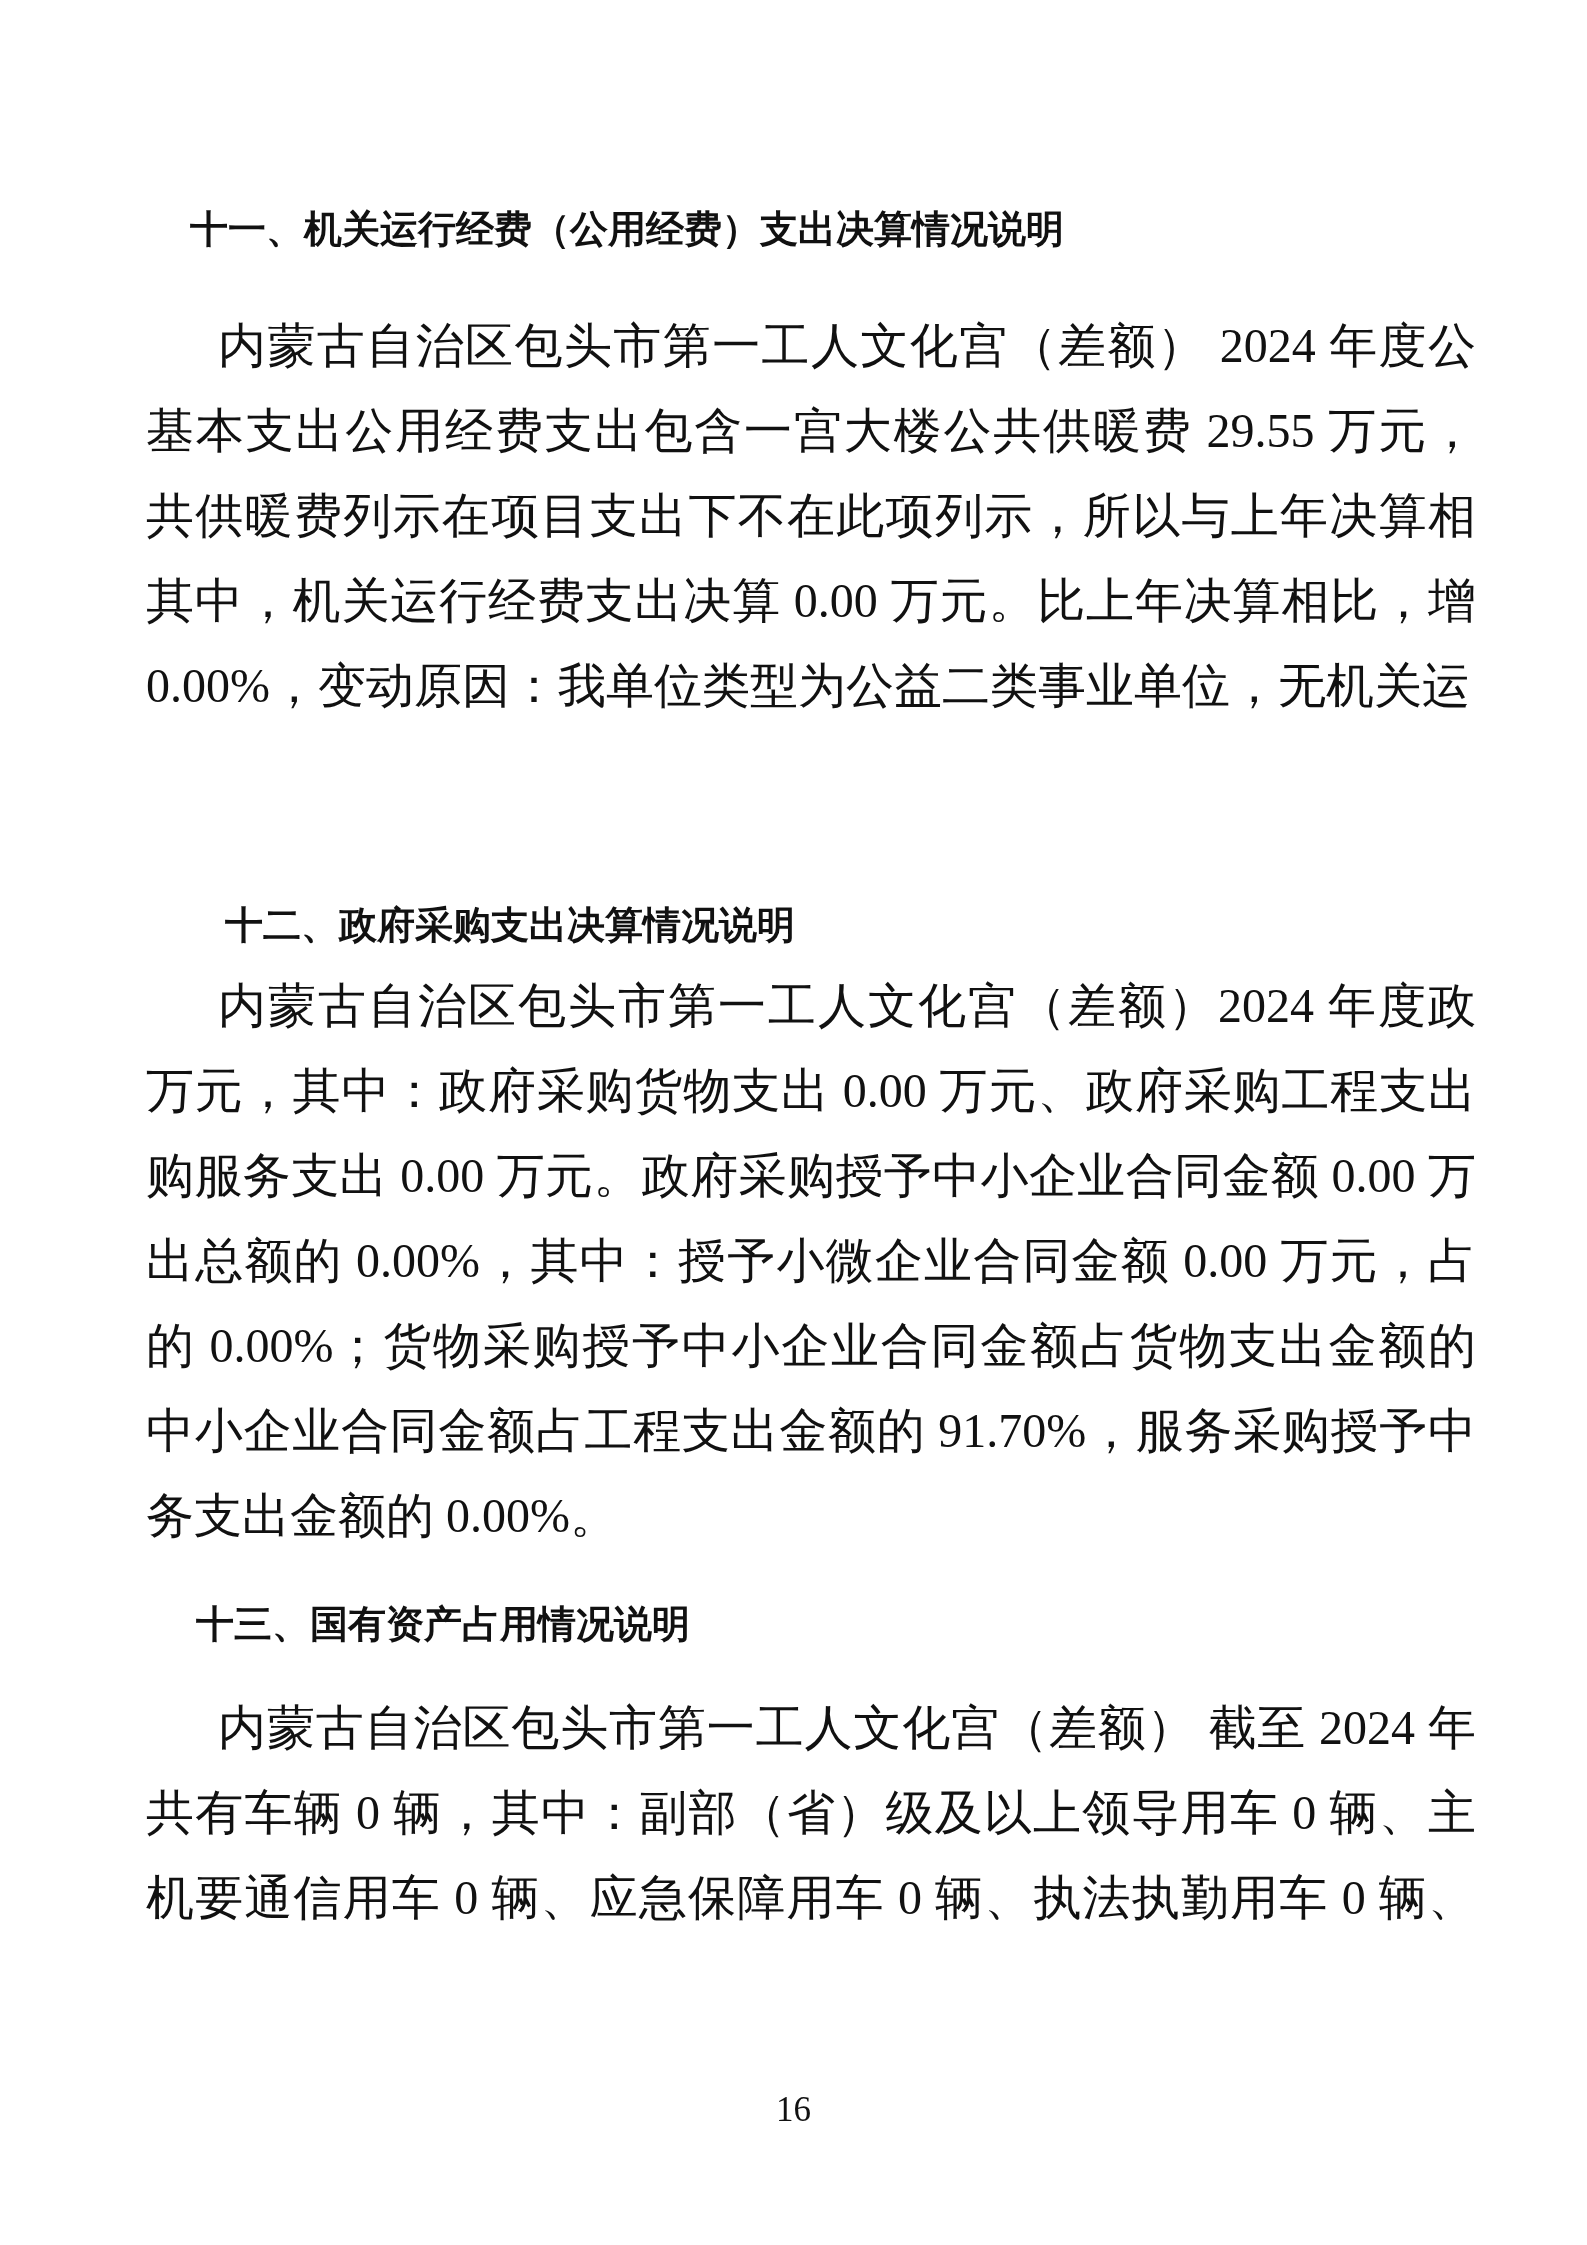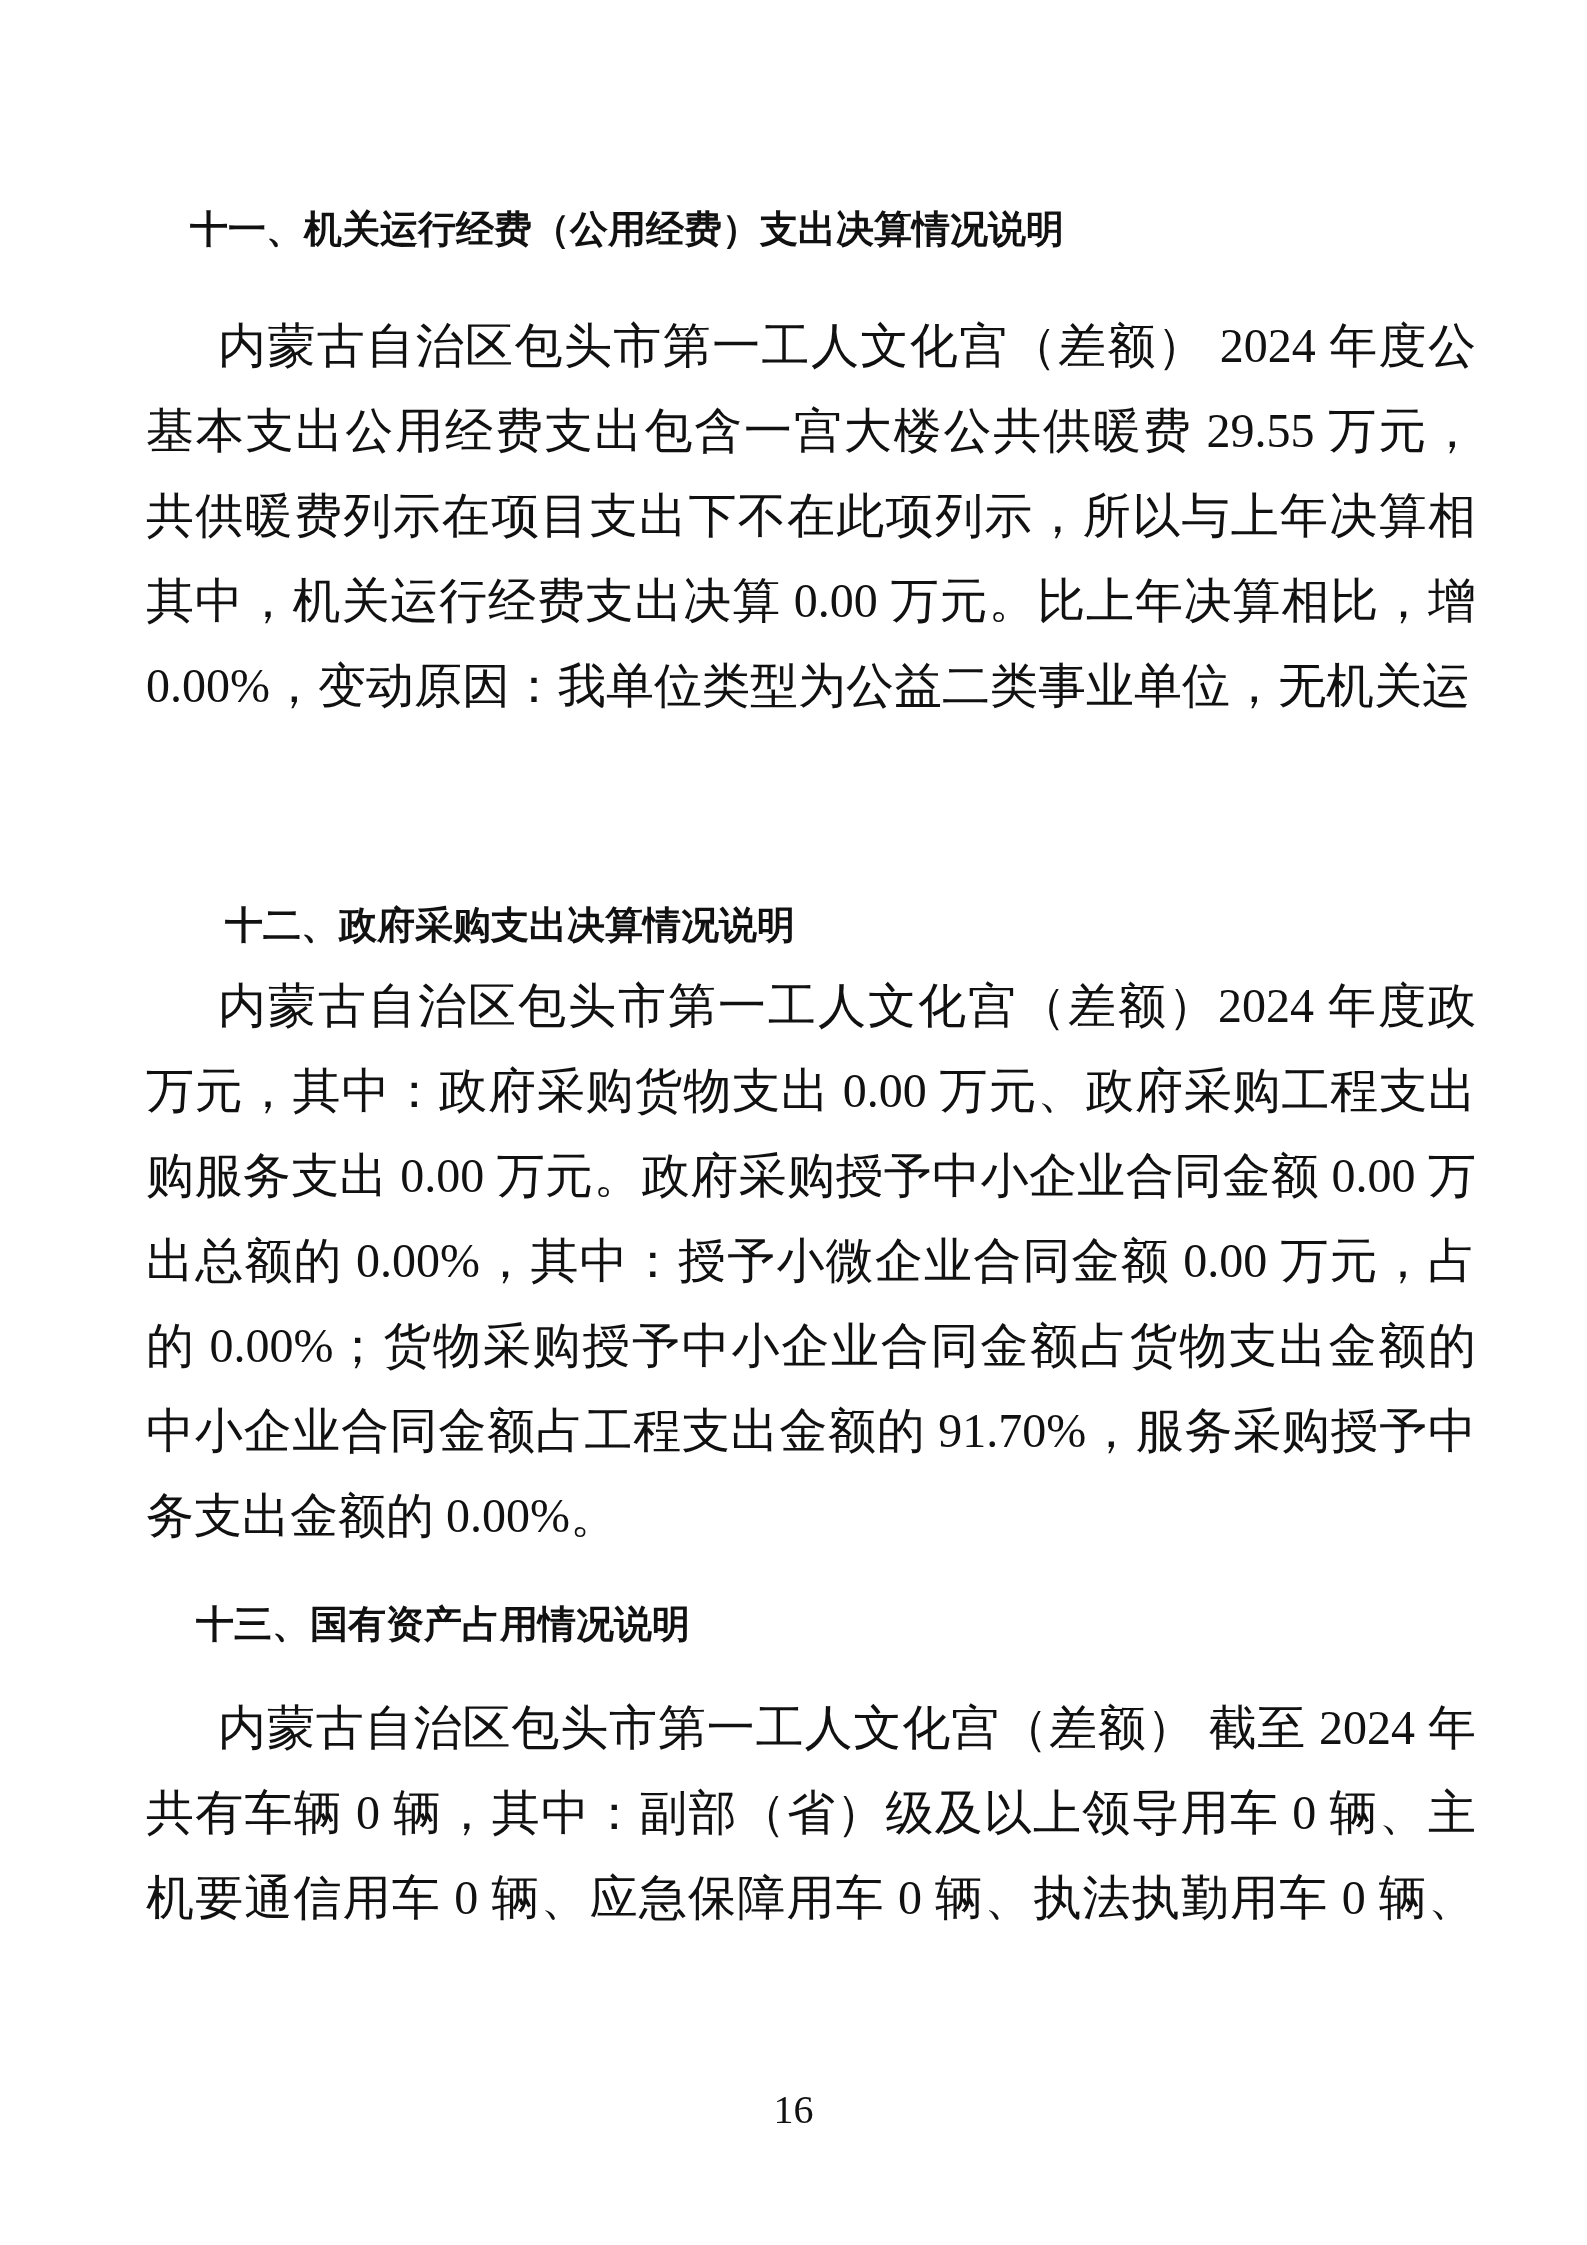--- a/index.html
+++ b/index.html
@@ -55,21 +55,21 @@
   .indent {
     padding-left: 72px;
   }
   .footer {
     position: absolute;
     top: 2090px;
     left: 0;
     width: 100%;
     text-align: center;
     font-family: "Liberation Serif", "DejaVu Serif", serif;
-    font-size: 40px;
+    font-size: 35px;
     line-height: 40px;
     color: #111111;
   }
 </style>
 </head>
 <body>
 
 <div class="page">
 
   <h2 class="heading h1pos">十一、机关运行经费（公用经费）支出决算情况说明</h2>

